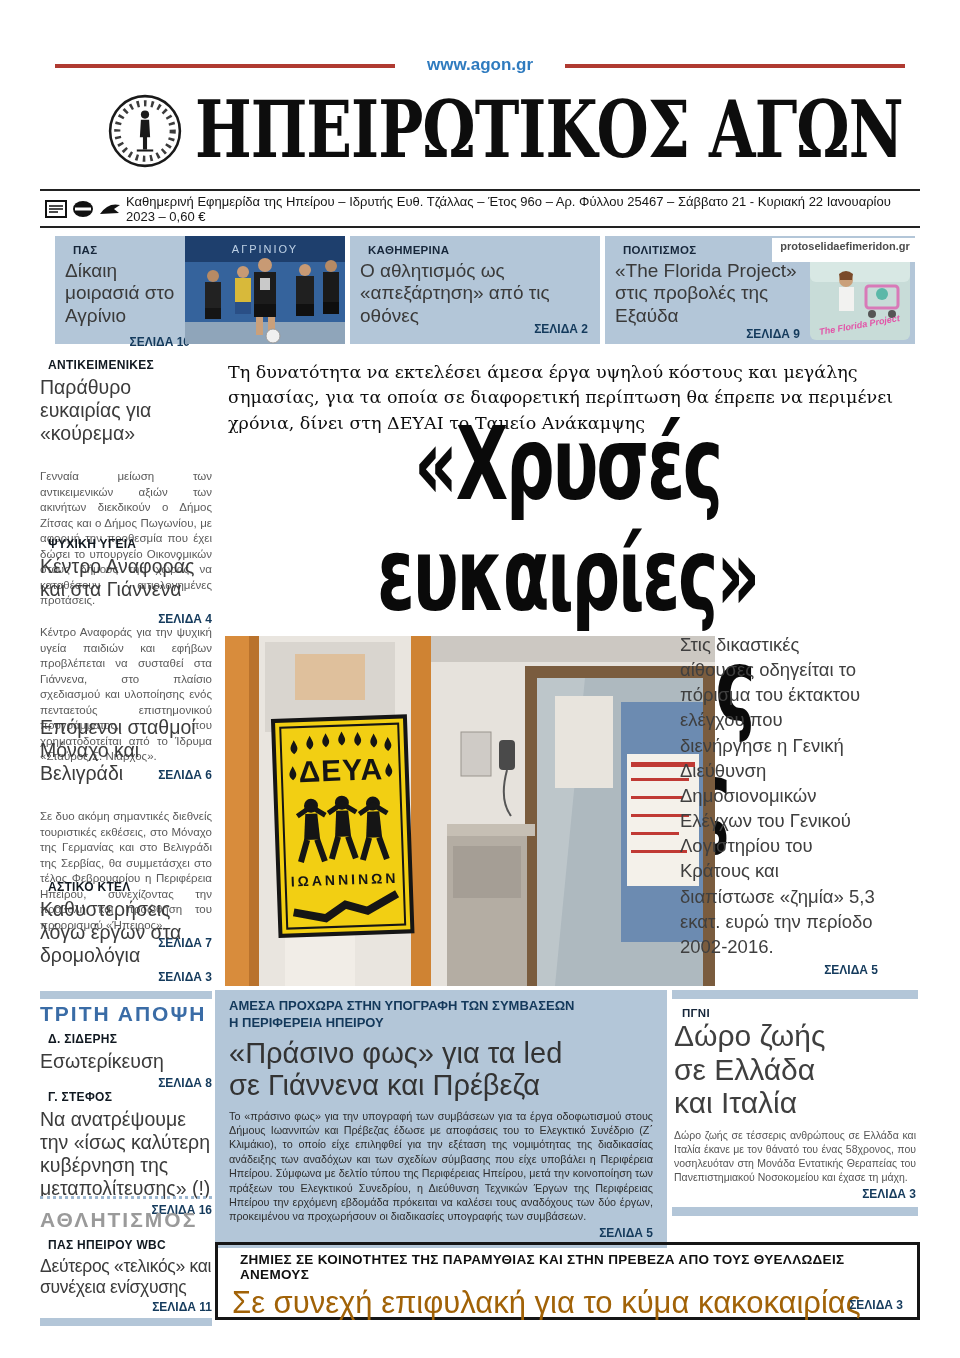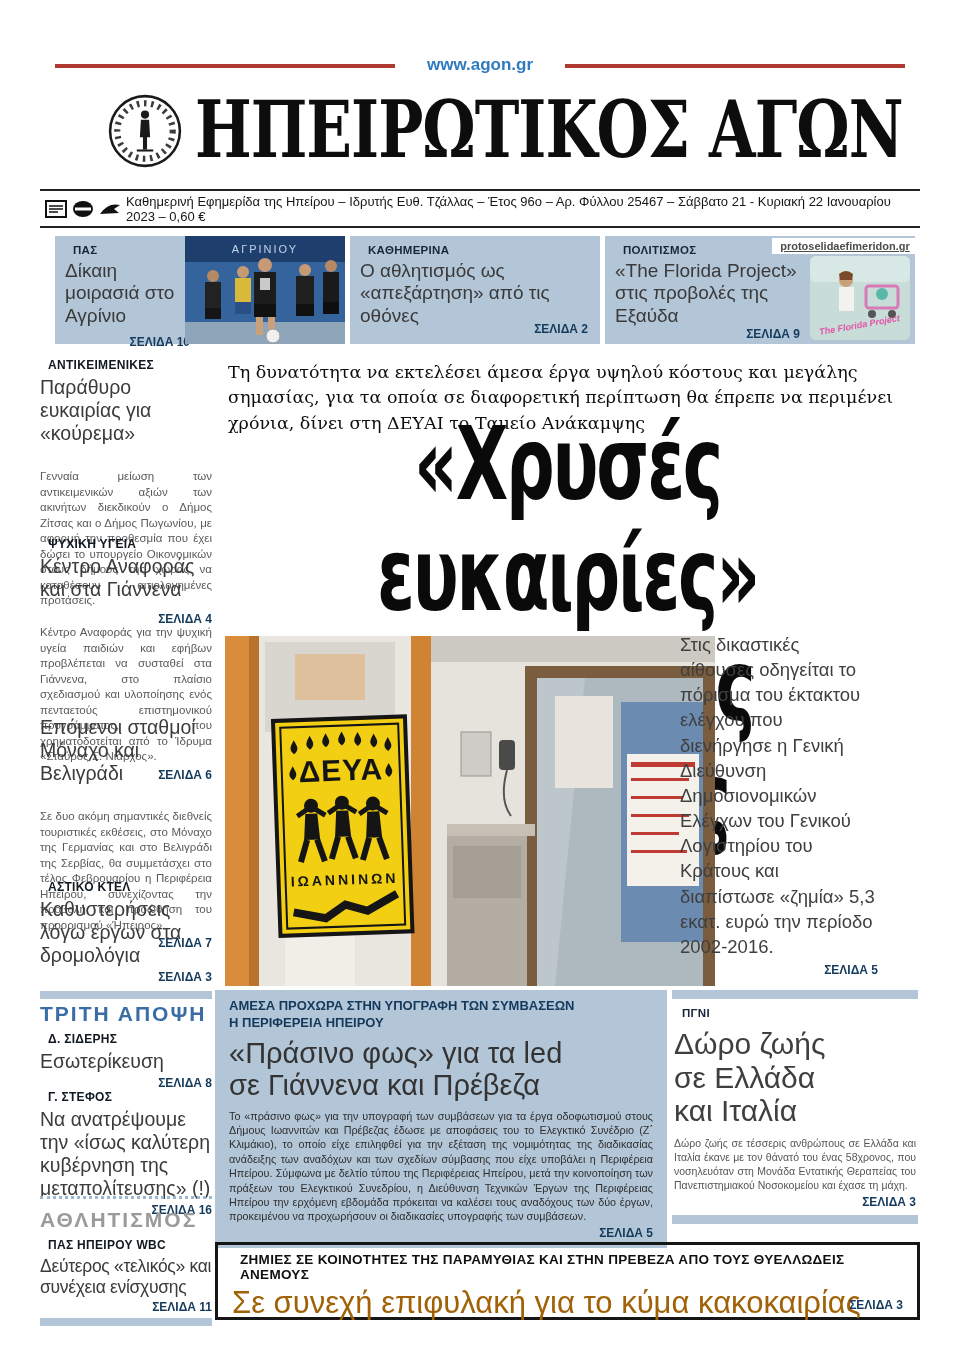--- a/index.html
+++ b/index.html
@@ -28,22 +28,22 @@
   .teaser .pad{padding:8px 10px;}
   .kicker{font-size:11.5px;font-weight:bold;color:#16263a;letter-spacing:.3px;padding-left:8px;}
   .t-title{font-size:19px;color:#3a3a3a;line-height:1.18;margin-top:4px;}
   .pagelabel{font-size:12px;font-weight:bold;color:#143a5c;text-align:right;}
   .t1 .pad{width:125px;} .t1 .pagelabel{margin-top:8px;}
   .t1-photo{position:absolute;right:0;top:0;width:160px;height:108px;}
   .t2 .pagelabel{position:absolute;right:12px;bottom:8px;}
   .t3 .pad{width:185px;}
   .t3 .pagelabel{}
   .t3-poster{position:absolute;right:5px;top:20px;width:100px;height:84px;}
-  .watermark{position:absolute;left:772px;top:238px;width:146px;height:16px;background:#fff;
-             font-size:11px;font-weight:bold;color:#4d4d4d;text-align:center;line-height:16px;text-decoration:underline;}
+  .watermark{position:absolute;left:772px;top:238px;width:146px;height:24px;background:#fff;
+             font-size:11px;font-weight:bold;color:#4d4d4d;text-align:center;line-height:16px;}
   
   .intro{position:absolute;left:228px;top:360px;width:692px;
          font-family:"DejaVu Serif","Liberation Serif",serif;
          font-size:17.5px;line-height:1.45;color:#0d0d0d;}
   .main-headline{position:absolute;left:215px;top:409px;width:705px;
          font-family:"DejaVu Sans",sans-serif;font-weight:bold;font-size:92px;
          letter-spacing:-3px;line-height:1.1;color:#0a0a0a;text-align:center;
          white-space:pre-line;transform:scale(0.74,1.1);transform-origin:50% 0;}
   .main-photo{position:absolute;left:225px;top:636px;width:490px;height:350px;}
   .side-col{position:absolute;left:680px;top:632px;width:198px;}
@@ -69,21 +69,21 @@
   
   .led-box{position:absolute;left:215px;top:990px;width:452px;min-height:242px;
            background:#b3c6d8;box-sizing:border-box;padding:8px 14px;}
   .led-kicker{font-size:13px;font-weight:bold;color:#13385a;line-height:1.3;white-space:pre-line;}
   .led-title{font-size:29px;color:#333;line-height:1.12;margin-top:5px;white-space:pre-line;}
   .led-body{font-size:10.8px;color:#2e2e2e;line-height:1.33;margin-top:7px;text-align:justify;}
   .led-box .pagelabel{margin-top:2px;}
   .pgni{position:absolute;left:672px;top:990px;width:246px;}
   .pgni .hbar{width:246px;height:9px;background:#b3c6d8;}
   .pgni .inner{padding:8px 2px 6px 2px;}
-  .pgni-title{font-size:30px;color:#3f3f3f;line-height:1.12;margin-top:8px;white-space:pre-line;}
+  .pgni-title{font-size:30px;color:#3f3f3f;line-height:1.12;margin-top:0;white-space:pre-line;}
   .pgni-body{font-size:10.5px;color:#555;line-height:1.35;margin-top:8px;text-align:justify;}
   .pgni .pagelabel{margin-top:3px;}
   .banner{position:absolute;left:215px;top:1242px;width:705px;height:78px;box-sizing:border-box;
           border:3px solid #161616;padding:7px 14px;}
   .banner .kicker{font-size:13.5px;color:#101010;}
   .banner-title{font-size:31px;color:#a16207;margin-top:3px;white-space:nowrap;}
   .banner .pagelabel{position:absolute;right:14px;bottom:5px;}
 </style>
 </head>
 <body>

